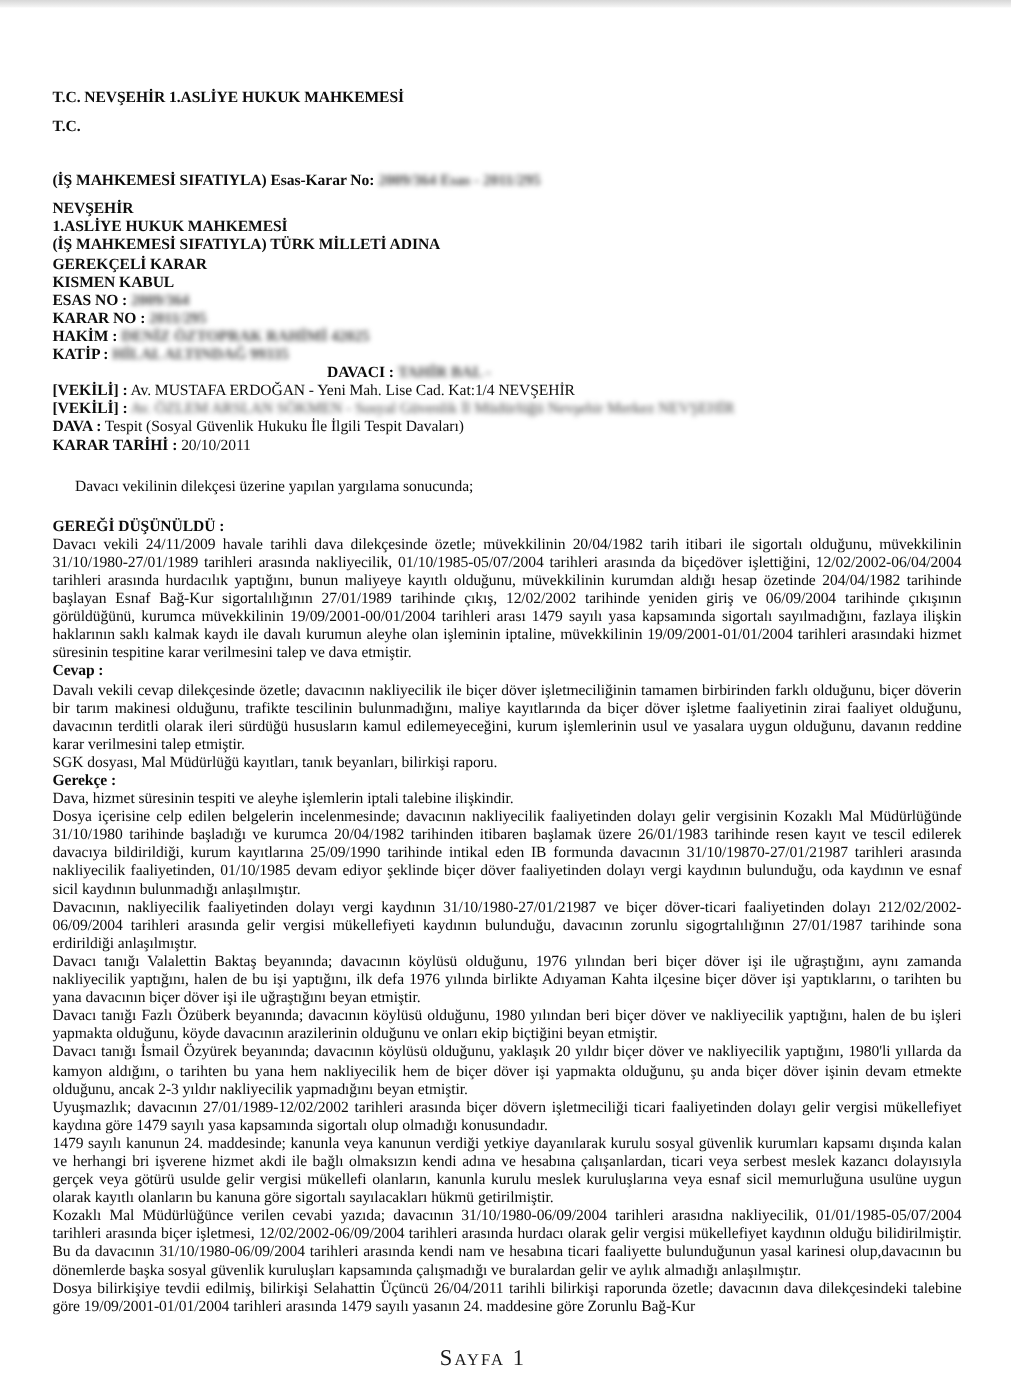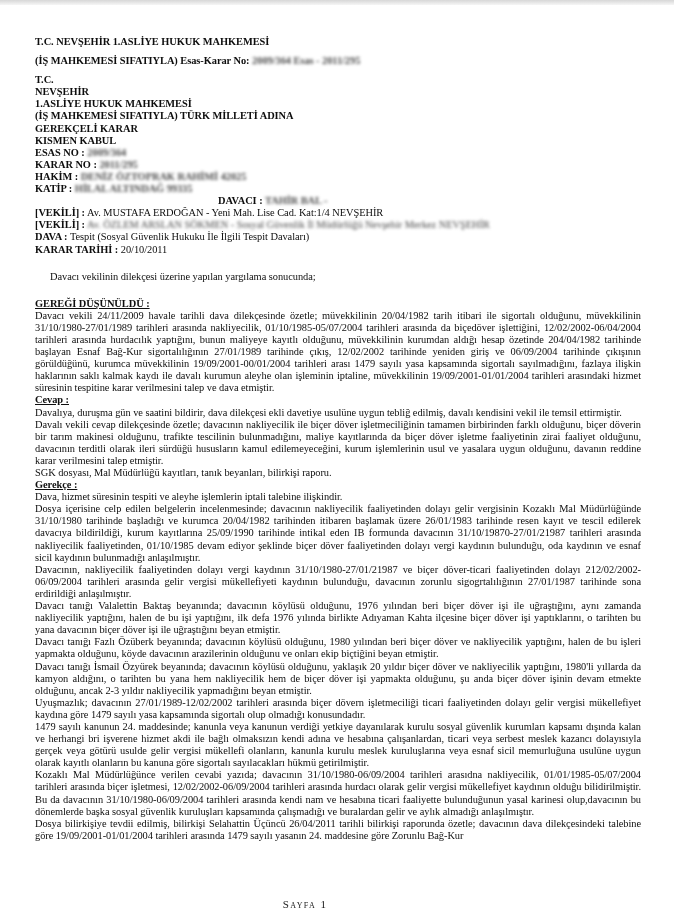--- a/index.html
+++ b/index.html
@@ -13,50 +13,50 @@
   }
   .scan-edge-top {
     position:absolute; top:0; left:0; right:0; height:5px;
     background:linear-gradient(#d7d7d7, #f6f6f6);
   }
   .content {
     position:absolute; top:36px; left:35px; width:606px;
     font-size:10.4px; line-height:12.1px; letter-spacing:-0.05px;
   }
   .hdr-line { font-weight:bold; }
-  .hdr-gap { margin-bottom:7px; }
+  .hdr-gap { margin-bottom:7px;margin-top:24px; }
   .field { white-space:nowrap; }
   .field .lbl { font-weight:bold; }
   .field--indent { padding-left:183px; }
   .blur { filter:blur(1.6px); color:#4b4b4b; }
   .blur.b { font-weight:bold; }
   .intro { margin:15px; }
-  .sec-h { font-weight:bold; text-decoration:underline; }
+  .sec-h { font-weight:bold; }
   p.para { margin:0; text-align:justify; }
   .footer {
-    position:absolute; top:898px; left:0; width:610px;
+    position:absolute; top:898px; left:17px; width:610px;
     text-align:center;
     font-variant:small-caps;
-    font-size:11px; letter-spacing:1.4px; color:#1a1a1a;
+    font-size:15px; letter-spacing:1.4px; color:#1a1a1a;
   }
 </style>
 </head>
 <body>
 
 <div class="page">
   <div class="scan-edge-top"></div>
 
   <div class="content">
 
     <div class="hdr-line hdr-gap">T.C. NEVŞEHİR 1.ASLİYE HUKUK MAHKEMESİ</div>
+    <div class="hdr-line">T.C.</div>
     <div class="hdr-line hdr-gap field">
       <span class="lbl">(İŞ MAHKEMESİ SIFATIYLA) Esas-Karar No:</span>
       <span class="blur">2009/364 Esas - 2011/295</span>
     </div>
-    <div class="hdr-line">T.C.</div>
     <div class="hdr-line">NEVŞEHİR</div>
     <div class="hdr-line">1.ASLİYE HUKUK MAHKEMESİ</div>
     <div class="hdr-line">(İŞ MAHKEMESİ SIFATIYLA) TÜRK MİLLETİ ADINA</div>
     <div class="hdr-line">GEREKÇELİ KARAR</div>
     <div class="hdr-line">KISMEN KABUL</div>
 
     <div class="field">
       <span class="lbl">ESAS NO :</span>
       <span class="blur b">2009/364</span>
     </div>
@@ -93,21 +93,20 @@
       <span>20/10/2011</span>
     </div>
 
     <p class="intro">Davacı vekilinin dilekçesi üzerine yapılan yargılama sonucunda;</p>
 
     <div class="sec-h">GEREĞİ DÜŞÜNÜLDÜ :</div>
 
     <p class="para">Davacı vekili 24/11/2009 havale tarihli dava dilekçesinde özetle; müvekkilinin 20/04/1982 tarih itibari ile sigortalı olduğunu, müvekkilinin 31/10/1980-27/01/1989 tarihleri arasında nakliyecilik, 01/10/1985-05/07/2004 tarihleri arasında da biçedöver işlettiğini, 12/02/2002-06/04/2004 tarihleri arasında hurdacılık yaptığını, bunun maliyeye kayıtlı olduğunu, müvekkilinin kurumdan aldığı hesap özetinde 204/04/1982 tarihinde başlayan Esnaf Bağ-Kur sigortalılığının 27/01/1989 tarihinde çıkış, 12/02/2002 tarihinde yeniden giriş ve 06/09/2004 tarihinde çıkışının görüldüğünü, kurumca müvekkilinin 19/09/2001-00/01/2004 tarihleri arası 1479 sayılı yasa kapsamında sigortalı sayılmadığını, fazlaya ilişkin haklarının saklı kalmak kaydı ile davalı kurumun aleyhe olan işleminin iptaline, müvekkilinin 19/09/2001-01/01/2004 tarihleri arasındaki hizmet süresinin tespitine karar verilmesini talep ve dava etmiştir.</p>
 
     <div class="sec-h">Cevap :</div>
-    <p class="para">Davalıya, duruşma gün ve saatini bildirir, dava dilekçesi ekli davetiye usulüne uygun tebliğ edilmiş, davalı kendisini vekil ile temsil ettirmiştir.</p>
     <p class="para">Davalı vekili cevap dilekçesinde özetle; davacının nakliyecilik ile biçer döver işletmeciliğinin tamamen birbirinden farklı olduğunu, biçer döverin bir tarım makinesi olduğunu, trafikte tescilinin bulunmadığını, maliye kayıtlarında da biçer döver işletme faaliyetinin zirai faaliyet olduğunu, davacının terditli olarak ileri sürdüğü hususların kamul edilemeyeceğini, kurum işlemlerinin usul ve yasalara uygun olduğunu, davanın reddine karar verilmesini talep etmiştir.</p>
 
     <p class="para">SGK dosyası, Mal Müdürlüğü kayıtları, tanık beyanları, bilirkişi raporu.</p>
 
     <div class="sec-h">Gerekçe :</div>
     <p class="para">Dava, hizmet süresinin tespiti ve aleyhe işlemlerin iptali talebine ilişkindir.</p>
     <p class="para">Dosya içerisine celp edilen belgelerin incelenmesinde; davacının nakliyecilik faaliyetinden dolayı gelir vergisinin Kozaklı Mal Müdürlüğünde 31/10/1980 tarihinde başladığı ve kurumca 20/04/1982 tarihinden itibaren başlamak üzere 26/01/1983 tarihinde resen kayıt ve tescil edilerek davacıya bildirildiği, kurum kayıtlarına 25/09/1990 tarihinde intikal eden IB formunda davacının 31/10/19870-27/01/21987 tarihleri arasında nakliyecilik faaliyetinden, 01/10/1985 devam ediyor şeklinde biçer döver faaliyetinden dolayı vergi kaydının bulunduğu, oda kaydının ve esnaf sicil kaydının bulunmadığı anlaşılmıştır.</p>
     <p class="para">Davacının, nakliyecilik faaliyetinden dolayı vergi kaydının 31/10/1980-27/01/21987 ve biçer döver-ticari faaliyetinden dolayı 212/02/2002-06/09/2004 tarihleri arasında gelir vergisi mükellefiyeti kaydının bulunduğu, davacının zorunlu sigogrtalılığının 27/01/1987 tarihinde sona erdirildiği anlaşılmıştır.</p>
     <p class="para">Davacı tanığı Valalettin Baktaş beyanında; davacının köylüsü olduğunu, 1976 yılından beri biçer döver işi ile uğraştığını, aynı zamanda nakliyecilik yaptığını, halen de bu işi yaptığını, ilk defa 1976 yılında birlikte Adıyaman Kahta ilçesine biçer döver işi yaptıklarını, o tarihten bu yana davacının biçer döver işi ile uğraştığını beyan etmiştir.</p>
     <p class="para">Davacı tanığı Fazlı Özüberk beyanında; davacının köylüsü olduğunu, 1980 yılından beri biçer döver ve nakliyecilik yaptığını, halen de bu işleri yapmakta olduğunu, köyde davacının arazilerinin olduğunu ve onları ekip biçtiğini beyan etmiştir.</p>

